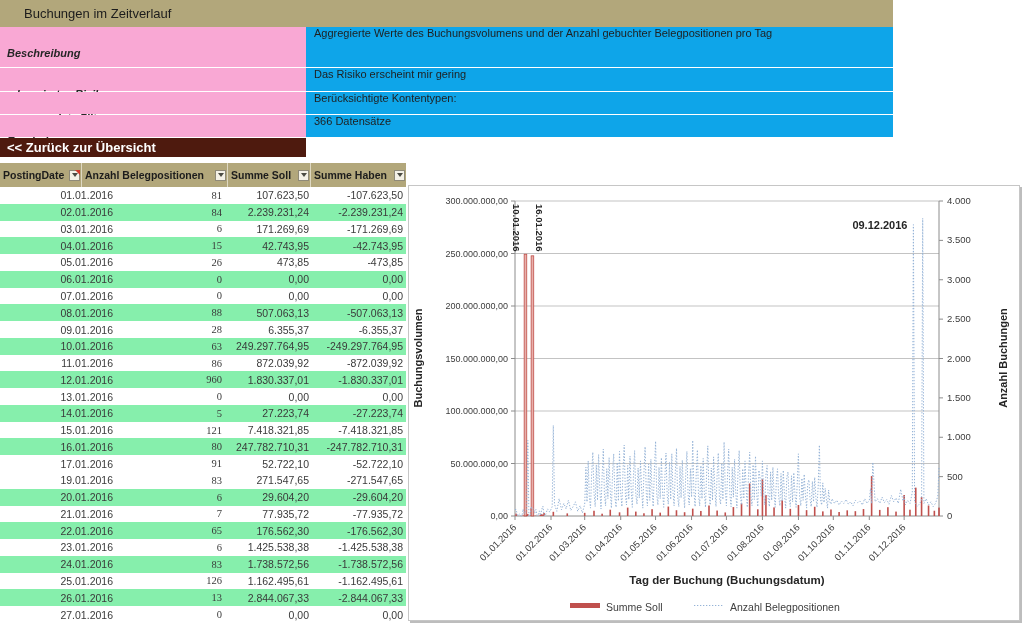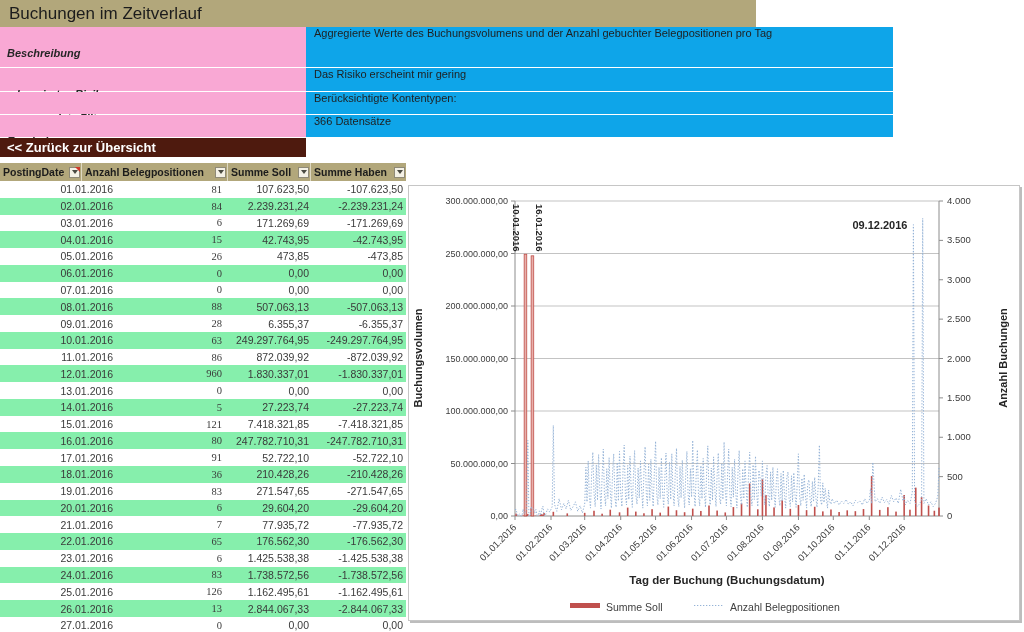--- a/index.html
+++ b/index.html
@@ -1,32 +1,32 @@
 <!DOCTYPE html>
 <html><head>
 <meta charset="utf-8">
 <style>
   html,body{margin:0;padding:0;}
   body{width:1024px;height:632px;position:relative;overflow:hidden;background:#ffffff;
        font-family:"Liberation Sans",sans-serif;}
-  .title-bar{position:absolute;left:0;top:0;width:756px;height:27px;background:#b2a77b;
-       color:#1c1c1c;font-size:17px;line-height:27px;padding-left:9px;box-sizing:border-box;}
+  .title-bar{position:absolute;left:0;top:0;width:893px;height:27px;background:#b2a77b;
+       color:#1c1c1c;font-size:13px;line-height:27px;padding-left:24px;box-sizing:border-box;}
   .info-grid{position:absolute;left:0;top:27px;width:893px;}
   .info-row{display:flex;border-bottom:1px solid #ffffff;}
   .info-row:nth-of-type(1){height:40px;}
   .info-row:nth-of-type(2){height:23px;}
   .info-row:nth-of-type(3){height:22px;}
   .info-row:nth-of-type(4){height:22px;}
   .info-label{width:306px;flex:none;background:#f9a8d4;color:#262626;font-weight:bold;
        font-style:italic;font-size:11px;padding:20px 0 0 7px;box-sizing:border-box;}
   .info-value{flex:1;background:#0ea5e9;color:#1f1f1f;font-size:11px;padding:0 0 0 8px;box-sizing:border-box;}
   .back-btn{position:absolute;left:0;top:138px;width:306px;height:19px;background:#4e1a0e;color:#ffffff;
        font-weight:bold;font-size:13px;line-height:19px;padding-left:7px;box-sizing:border-box;cursor:pointer;}
   .data-table{position:absolute;left:0;top:163px;width:406px;}
-  .t-header{display:flex;height:18px;background:#b2a77b;}
+  .t-header{display:flex;height:24px;background:#b2a77b;}
   .h-cell{display:flex;align-items:center;justify-content:space-between;font-size:10.5px;font-weight:bold;
        color:#1c1c1c;box-sizing:border-box;padding:0 1px 0 3px;border-right:1px solid #ded8c2;white-space:nowrap;}
   .h0{width:82px;}.h1{width:146px;}.h2{width:83px;}.h3{width:95px;border-right:none;}
   .filter-btn{width:11px;height:11px;flex:none;background:#f4f1e6;border:1px solid #8f8a78;box-sizing:border-box;
        position:relative;display:flex;align-items:center;justify-content:center;cursor:pointer;}
   .filter-btn .tri{width:0;height:0;border-left:3px solid transparent;border-right:3px solid transparent;
        border-top:4px solid #4a4a42;}
   .filter-btn.note::after{content:"";position:absolute;top:-1px;right:-1px;width:0;height:0;
        border-top:5px solid #d03a2a;border-left:5px solid transparent;}
   .t-body{}
@@ -189,26 +189,20 @@
         <div class="t-cell c0">16.01.2016</div>
         <div class="t-cell c1">80</div>
         <div class="t-cell c2">247.782.710,31</div>
         <div class="t-cell c3">-247.782.710,31</div>
       </div>
       <div class="t-row">
         <div class="t-cell c0">17.01.2016</div>
         <div class="t-cell c1">91</div>
         <div class="t-cell c2">52.722,10</div>
         <div class="t-cell c3">-52.722,10</div>
-      </div>
-      <div class="t-row stripe">
-        <div class="t-cell c0">18.01.2016</div>
-        <div class="t-cell c1">36</div>
-        <div class="t-cell c2">210.428,26</div>
-        <div class="t-cell c3">-210.428,26</div>
       </div>
       <div class="t-row">
         <div class="t-cell c0">19.01.2016</div>
         <div class="t-cell c1">83</div>
         <div class="t-cell c2">271.547,65</div>
         <div class="t-cell c3">-271.547,65</div>
       </div>
       <div class="t-row stripe">
         <div class="t-cell c0">20.01.2016</div>
         <div class="t-cell c1">6</div>

